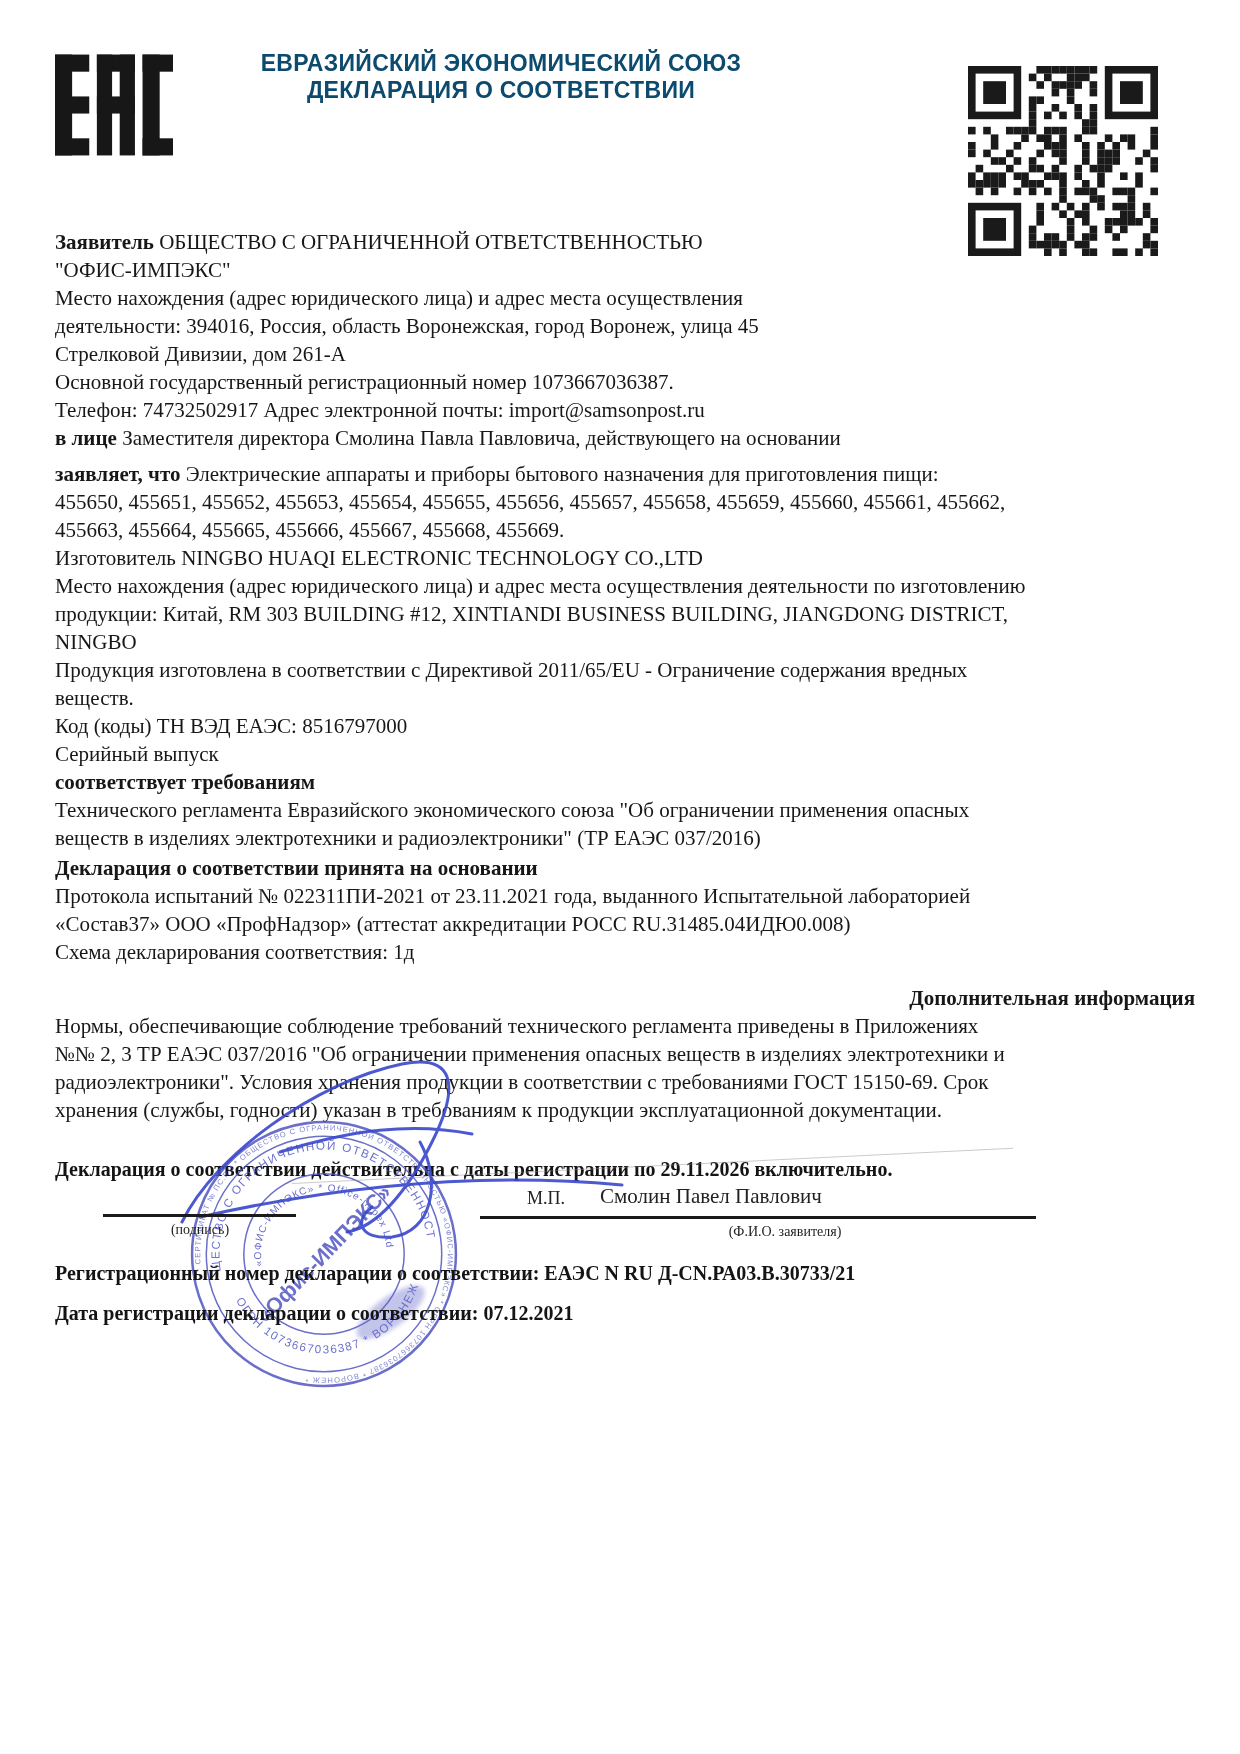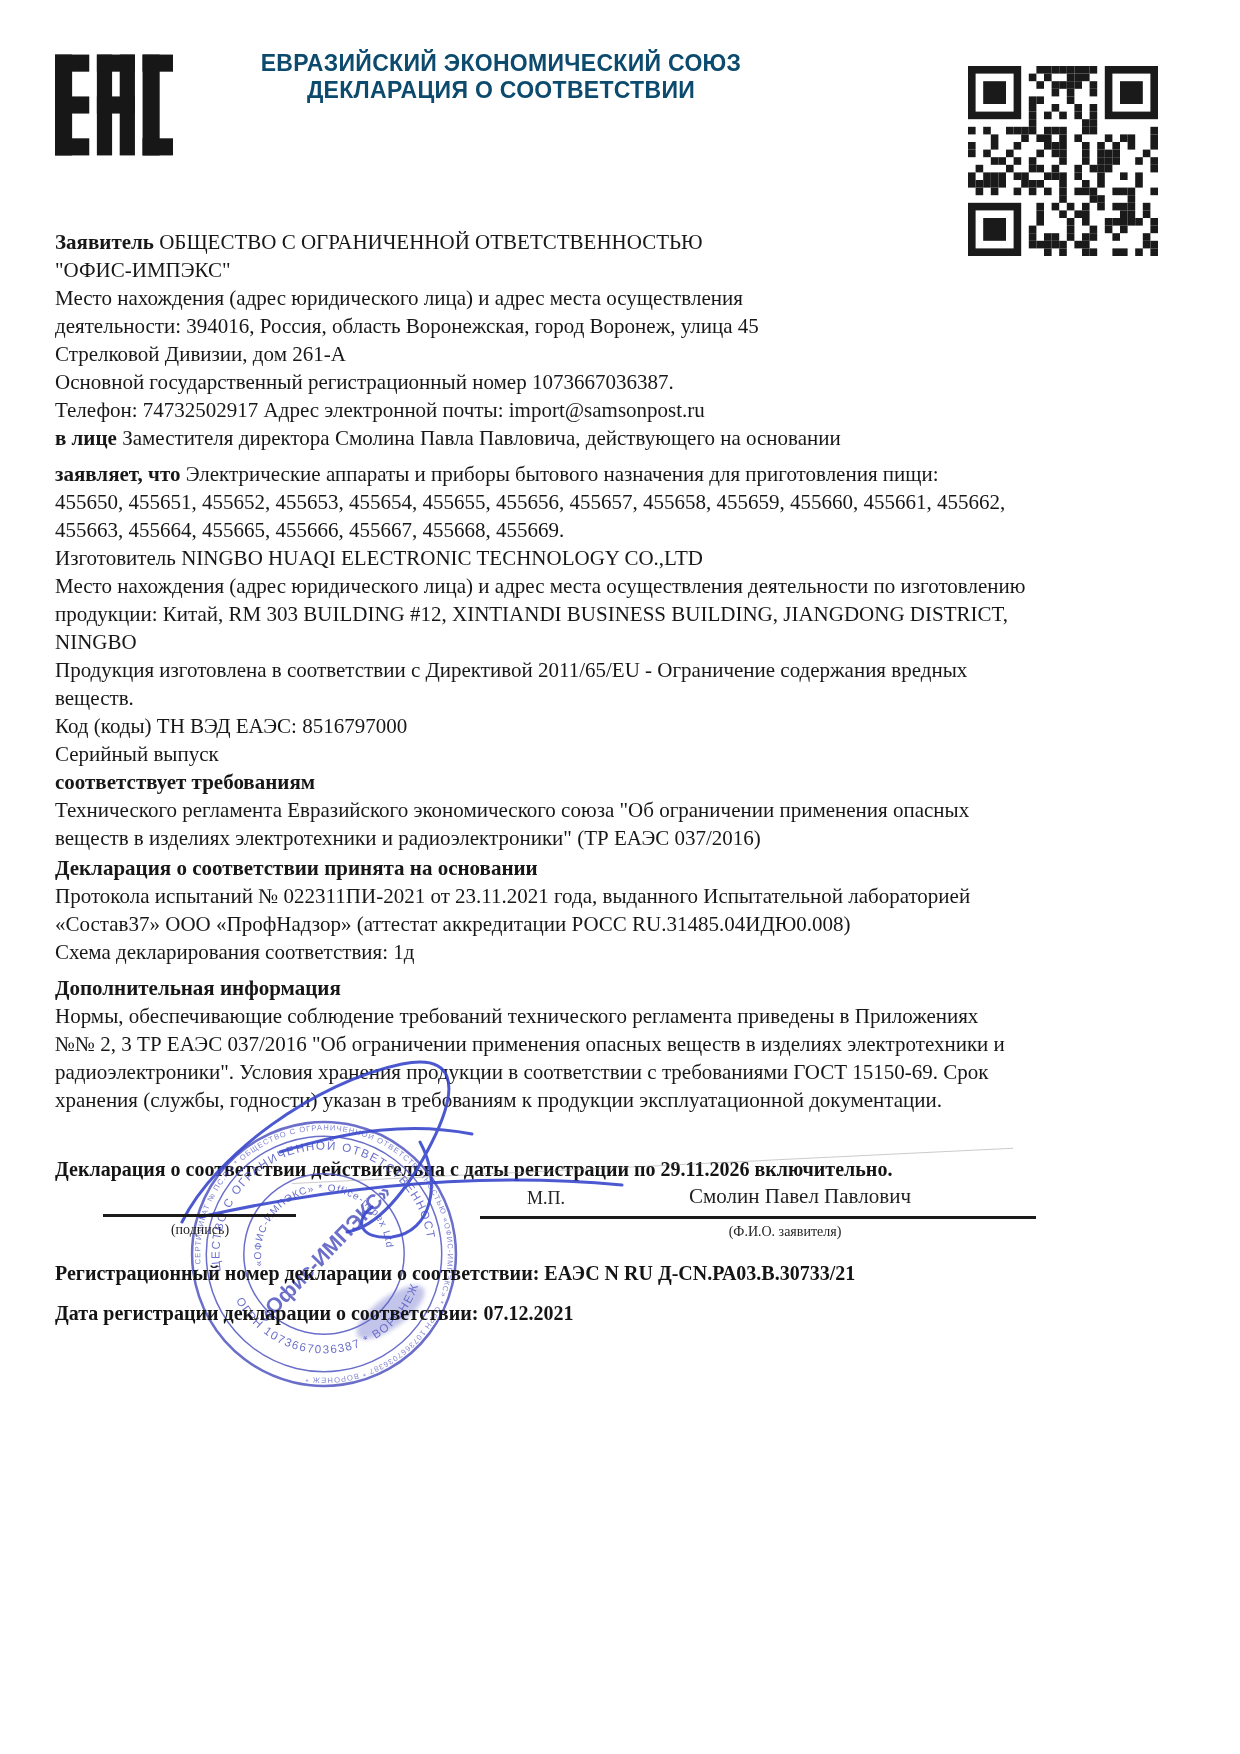--- a/index.html
+++ b/index.html
@@ -28,21 +28,21 @@
     font-size:21px;line-height:28px;color:#171717;
   }
   .doc-body .line{white-space:nowrap;}
   .doc-body .b{font-weight:bold;}
   
   .validity{
     position:absolute;left:55px;top:1158px;width:1140px;
     font-size:20px;font-weight:bold;color:#141414;
   }
   .mp{position:absolute;left:527px;top:1188px;font-size:18px;color:#222;}
-  .signer-name{position:absolute;left:600px;top:1184px;width:400px;text-align:center;font-size:21px;color:#222;}
+  .signer-name{position:absolute;left:600px;top:1184px;width:400px;text-align:left;font-size:21px;color:#222;}
   .sig-rule-left{position:absolute;left:103px;top:1214px;width:193px;border-top:3px solid #1b1b1b;}
   .sig-rule-right{position:absolute;left:480px;top:1216px;width:556px;border-top:3px solid #1b1b1b;}
   .cap{position:absolute;font-size:14px;color:#222;text-align:center;}
   .cap-sign{left:130px;top:1222px;width:140px;}
   .cap-fio{left:660px;top:1224px;width:250px;}
   .reg-number{position:absolute;left:55px;top:1262px;font-size:20px;font-weight:bold;color:#141414;}
   .reg-date{position:absolute;left:55px;top:1302px;font-size:20px;font-weight:bold;color:#141414;}
   
   .stamp{
     position:absolute;left:186px;top:1116px;width:276px;height:276px;
@@ -320,21 +320,21 @@
       <div class="line"><span class="">веществ.</span></div>
       <div class="line"><span class="">Код (коды) ТН ВЭД ЕАЭС: 8516797000</span></div>
       <div class="line"><span class="">Серийный выпуск</span></div>
       <div class="line" style="margin-top: 0;"><span class="b">соответствует требованиям</span></div>
       <div class="line"><span class="">Технического регламента Евразийского экономического союза "Об ограничении применения опасных</span></div>
       <div class="line"><span class="">веществ в изделиях электротехники и радиоэлектроники" (ТР ЕАЭС 037/2016)</span></div>
       <div class="line" style="margin-top: 2px;"><span class="b">Декларация о соответствии принята на основании</span></div>
       <div class="line"><span class="">Протокола испытаний № 022311ПИ-2021 от 23.11.2021 года, выданного Испытательной лабораторией</span></div>
       <div class="line"><span class="">«Состав37» ООО «ПрофНадзор» (аттестат аккредитации РОСС RU.31485.04ИДЮ0.008)</span></div>
       <div class="line"><span class="">Схема декларирования соответствия: 1д</span></div>
-      <div class="line" style="margin-top: 8px;"><span class="b">Дополнительная информация</span></div>
+      <div class="line" style="margin-top: 18px; text-align: right;"><span class="b">Дополнительная информация</span></div>
       <div class="line"><span class="">Нормы, обеспечивающие соблюдение требований технического регламента приведены в Приложениях</span></div>
       <div class="line"><span class="">№№ 2, 3 ТР ЕАЭС 037/2016 "Об ограничении применения опасных веществ в изделиях электротехники и</span></div>
       <div class="line"><span class="">радиоэлектроники". Условия хранения продукции в соответствии с требованиями ГОСТ 15150-69. Срок</span></div>
       <div class="line"><span class="">хранения (службы, годности) указан в требованиям к продукции эксплуатационной документации.</span></div>
     </div>
 
   <div class="validity">Декларация о соответствии действительна с даты регистрации по 29.11.2026 включительно.</div>
 
   <svg class="stamp" viewBox="0 0 272 272" aria-hidden="true">
     <defs>

